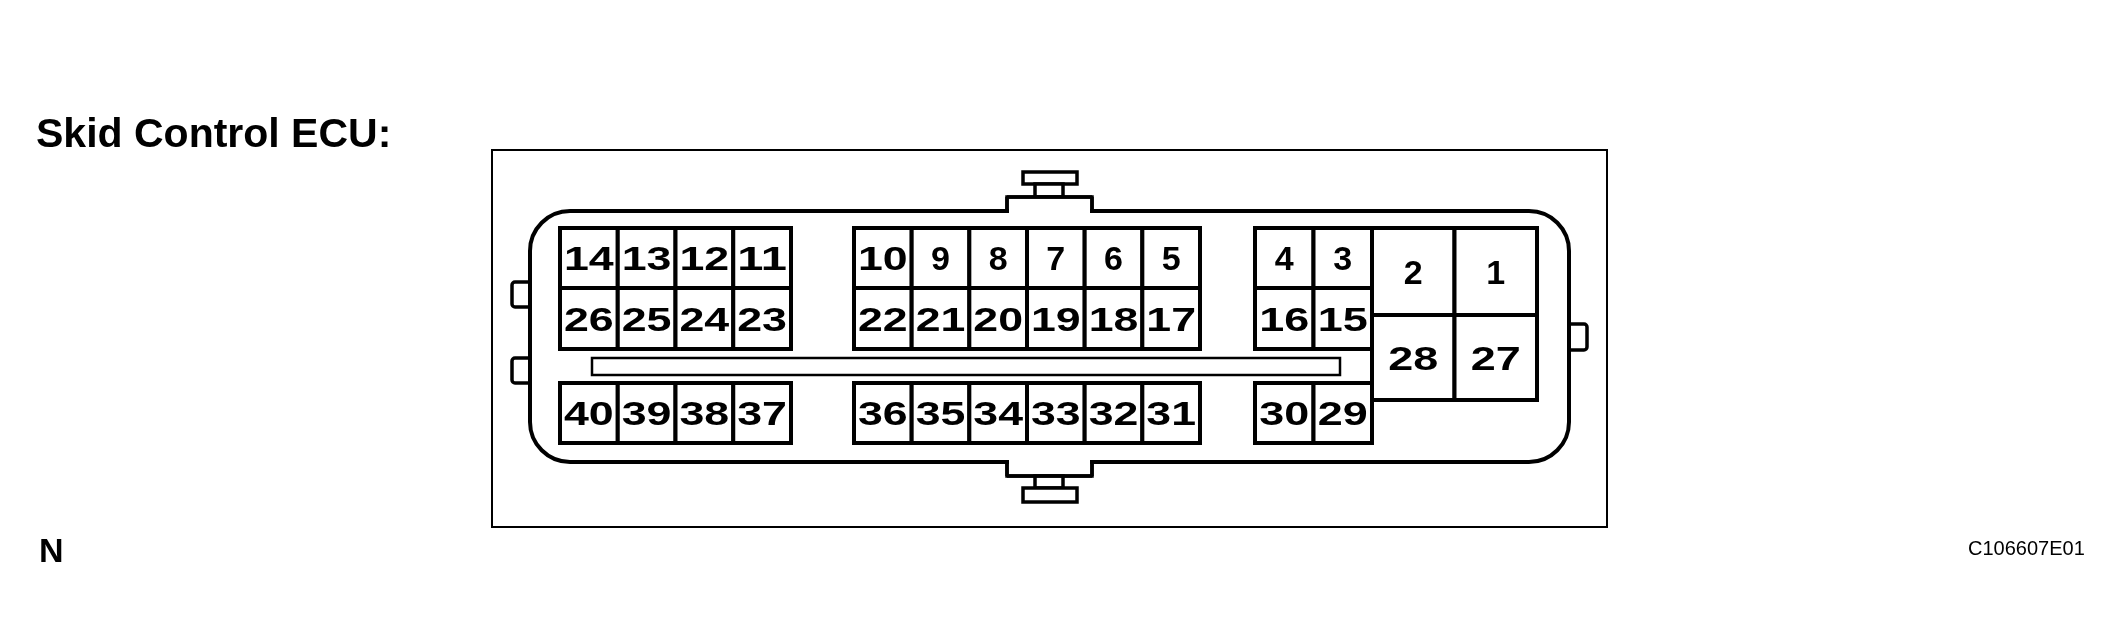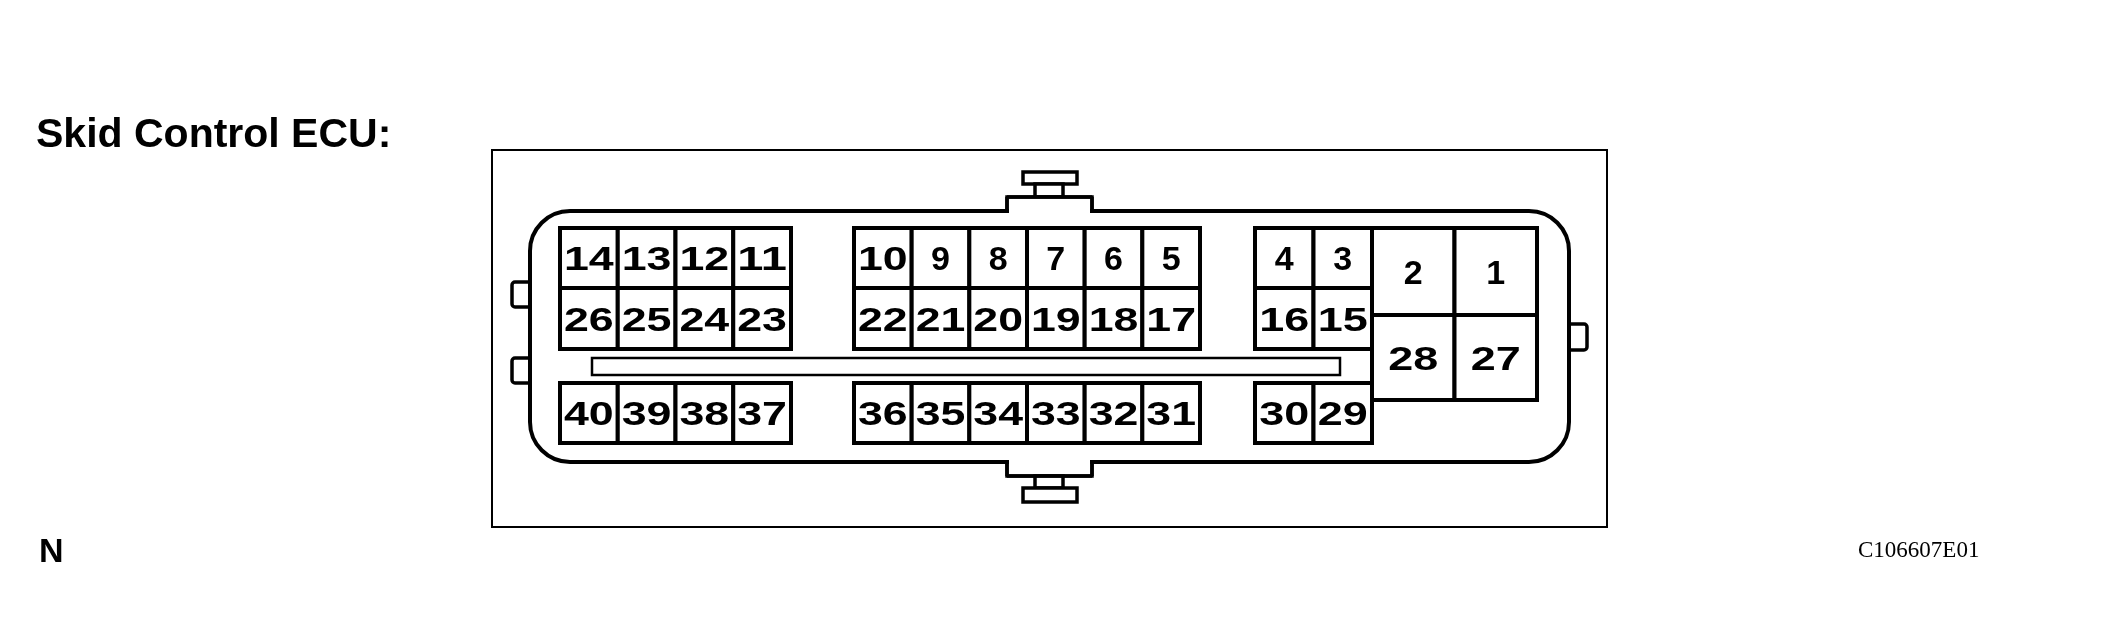--- a/index.html
+++ b/index.html
@@ -2,22 +2,22 @@
 <html><head>
   <meta charset="utf-8">
   <style>
     html, body { margin: 0; padding: 0; background: #ffffff; }
     body { width: 2124px; height: 637px; position: relative; overflow: hidden;
            font-family: "Liberation Sans", sans-serif; color: #000; }
     .title { position: absolute; left: 36px; top: 66px; font-size: 41px; font-weight: bold;
              font-family: "Liberation Sans", sans-serif; letter-spacing: 0px; white-space: nowrap; margin-top: 44px; }
     .orient { position: absolute; left: 39px; top: 531px; font-size: 34px; font-weight: bold;
               font-family: "Liberation Sans", sans-serif; }
-    .code { position: absolute; left: 1858px; top: 537px; font-size: 23px;
-            font-family: Liberation Serif, serif; white-space: nowrap; }
+    .code { position: absolute; left: 1968px; top: 537px; font-size: 20px;
+            font-family: Liberation Sans, sans-serif; white-space: nowrap; }
     svg.diagram { position: absolute; left: 0; top: 0; }
     .pin-label { font-family: "Liberation Sans", sans-serif; font-weight: bold; fill: #000; }
   </style>
 </head>
 <body>
 
 <div class="title">Skid Control ECU:</div>
 
 <svg class="diagram" width="2124" height="637" viewBox="0 0 2124 637" xmlns="http://www.w3.org/2000/svg">
 

